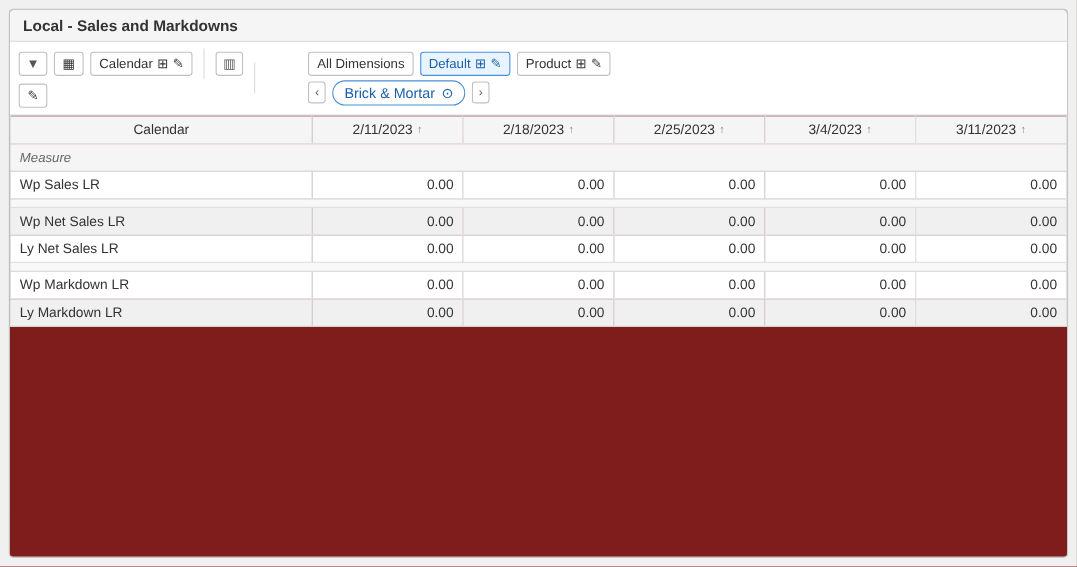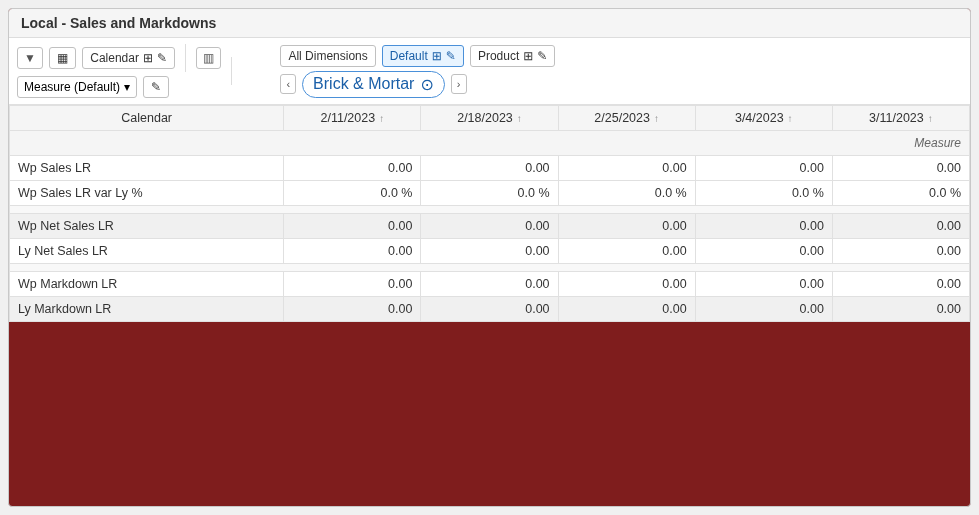--- a/index.html
+++ b/index.html
@@ -91,21 +91,21 @@
       color: #555;
     }
     .brick-mortar-pill {
       display: flex;
       align-items: center;
       border: 1px solid #4a90d9;
       border-radius: 16px;
       padding: 3px 10px;
       gap: 6px;
       background: #fff;
-      font-size: 16px;
+      font-size: 13px;
       color: #1a5fa8;
     }
     .select-dropdown {
       border: 1px solid #c0c0c0;
       border-radius: 3px;
       padding: 3px 6px;
       font-size: 12px;
       background: #fff;
       cursor: pointer;
       display: flex;
@@ -199,24 +199,20 @@
         </button>
         <button class="btn-icon">
           <span>Calendar</span>
           <span>⊞</span>
           <span>✎</span>
         </button>
         <div class="separator"></div>
         <button class="collapse-btn">▥</button>
       </div>
       <div class="toolbar-row">
-        <div class="select-dropdown">
-          <span>Measure (Default)</span>
-          <span>▾</span>
-        </div>
         <button class="btn-icon">
           <span>✎</span>
         </button>
       </div>
     </div>
 
     <div class="separator"></div>
 
     <div class="toolbar-right">
       <div style="display:flex; flex-direction:column; gap:4px;">
@@ -281,37 +277,29 @@
           <th class="col-data">
             <div class="col-header-with-arrow">
               <span>3/11/2023</span>
               <span class="up-arrow">↑</span>
             </div>
           </th>
         </tr>
       </thead>
       <tbody id="table-body">
       <tr class="header-row">
-            <td colspan="6" style="font-size: 12px; color: rgb(102, 102, 102); text-align: right;">Measure</td>
+            <td colspan="6" style="font-size: 12px; color: rgb(102, 102, 102);">Measure</td>
           </tr>
           <tr class="white">
             <td class="measure-label col-fixed">Wp Sales LR</td>
             <td class="num col-data">0.00</td>
             <td class="num col-data">0.00</td>
             <td class="num col-data">0.00</td>
             <td class="num col-data">0.00</td>
             <td class="num col-data">0.00</td>
-          </tr>
-          <tr class="white">
-            <td class="measure-label col-fixed">Wp Sales LR var Ly %</td>
-            <td class="num col-data">0.0 %</td>
-            <td class="num col-data">0.0 %</td>
-            <td class="num col-data">0.0 %</td>
-            <td class="num col-data">0.0 %</td>
-            <td class="num col-data">0.0 %</td>
           </tr>
           <tr style="height: 8px;">
             <td colspan="6" style="padding: 2px; background: rgb(248, 248, 248);"></td>
           </tr>
           <tr class="shaded">
             <td class="measure-label col-fixed">Wp Net Sales LR</td>
             <td class="num col-data">0.00</td>
             <td class="num col-data">0.00</td>
             <td class="num col-data">0.00</td>
             <td class="num col-data">0.00</td>

